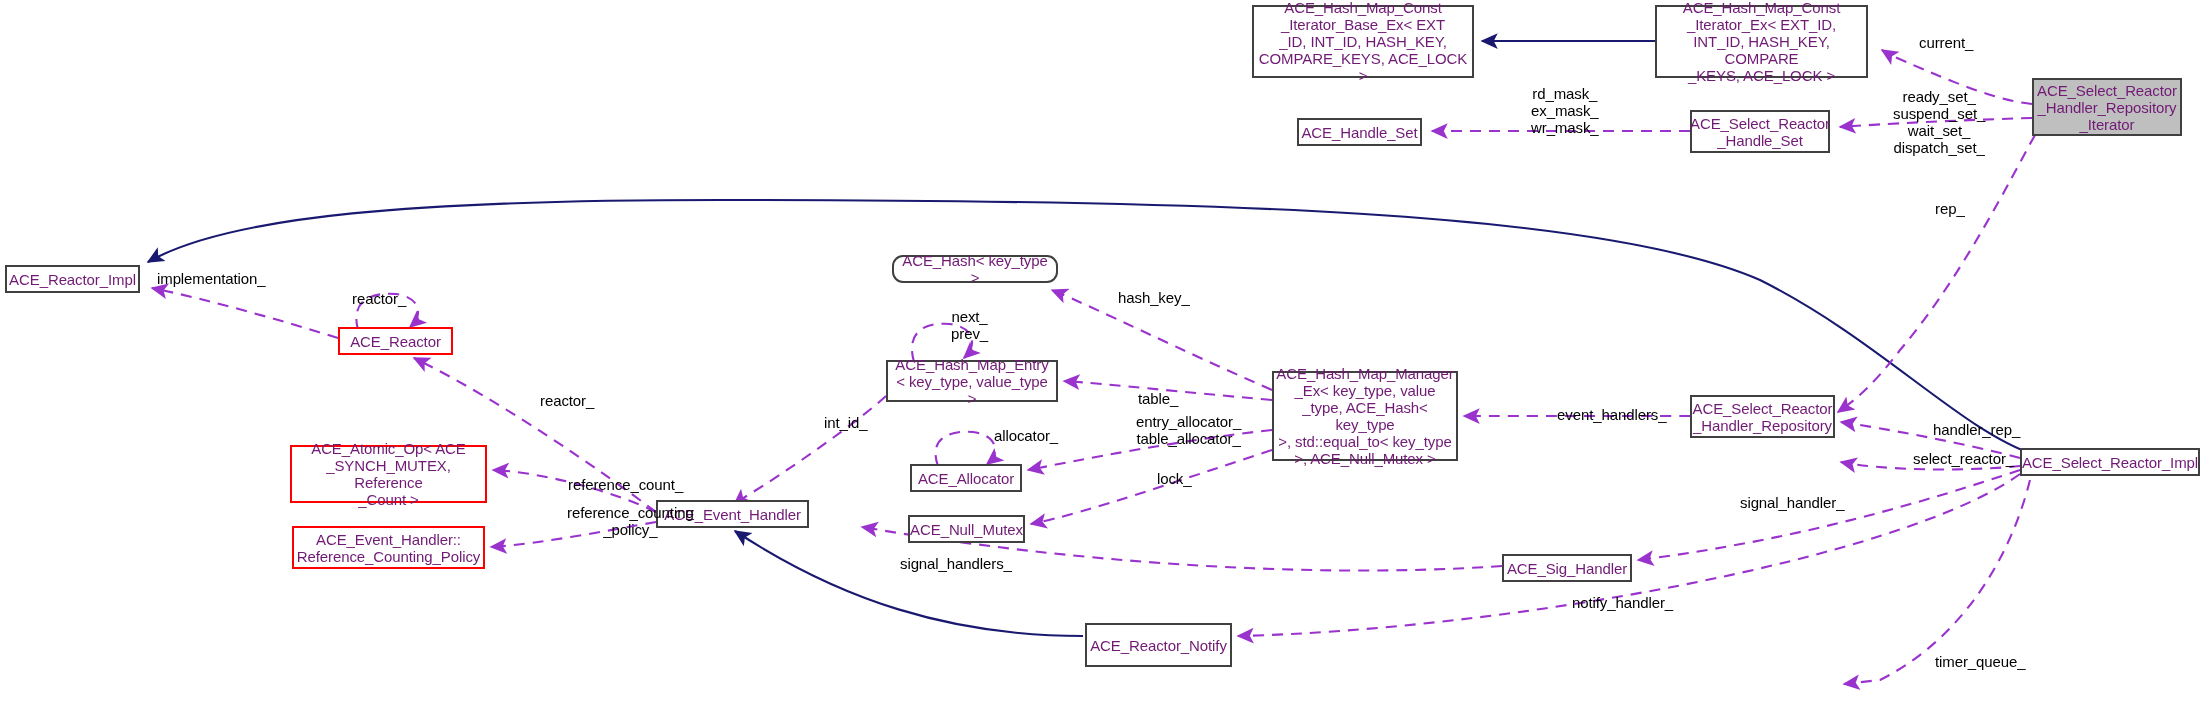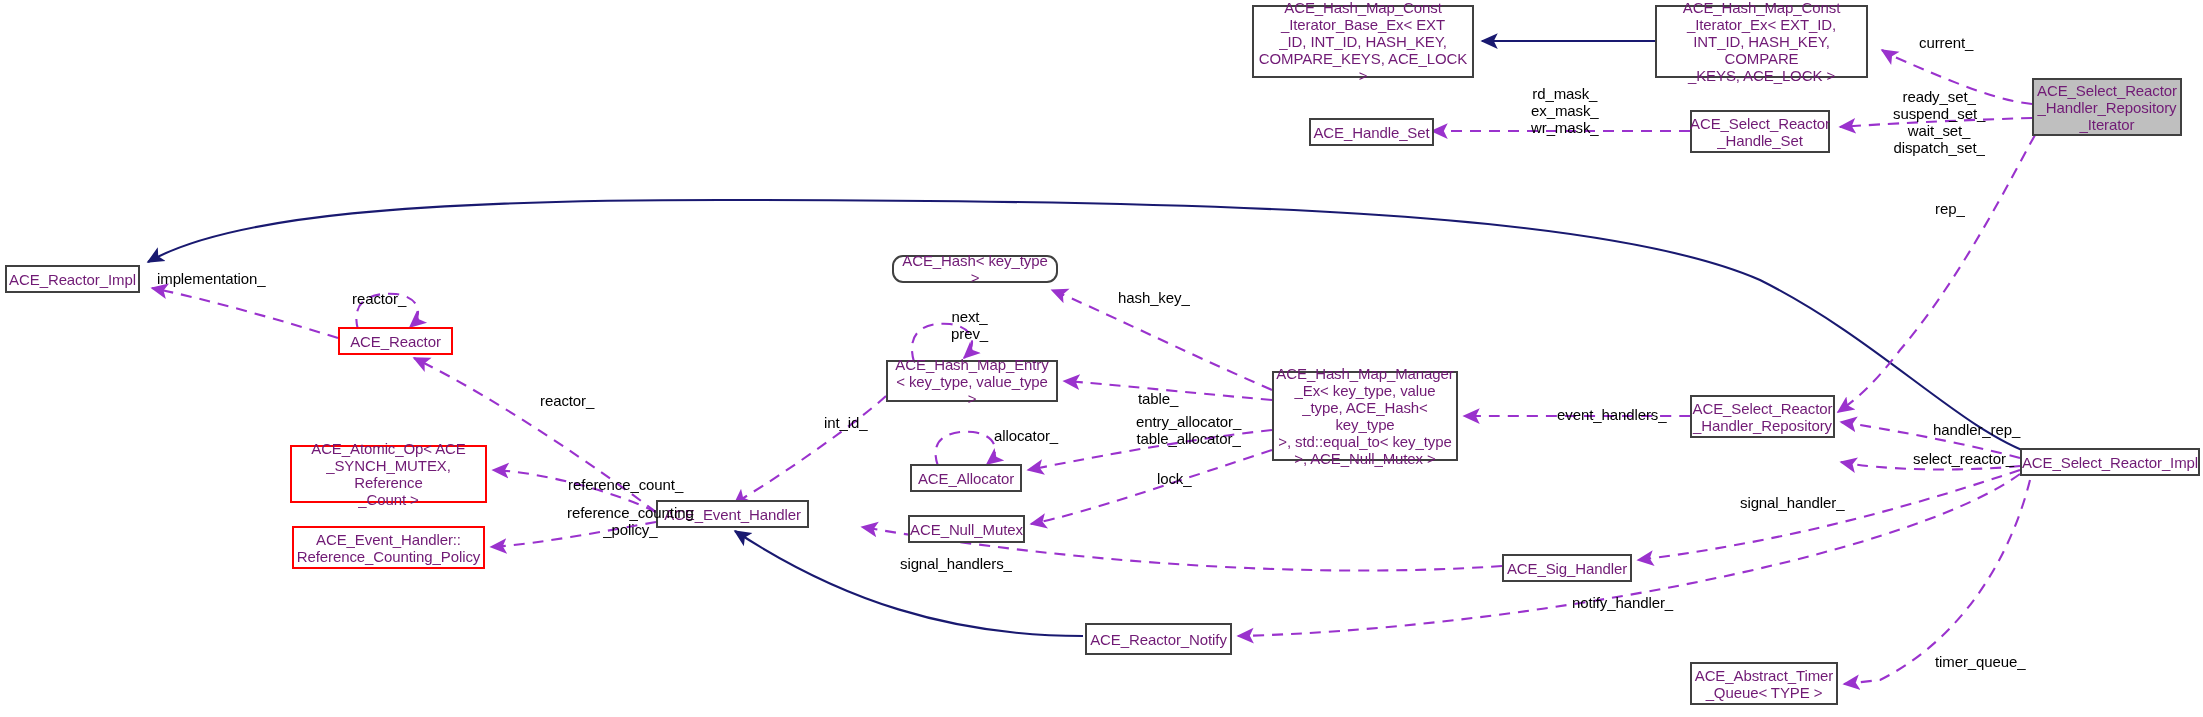--- a/index.html
+++ b/index.html
@@ -115,21 +115,21 @@
 
   <div class="node thick" style="left:1655px;top:5px;width:213px;height:73px;">ACE_Hash_Map_Const
 _Iterator_Ex&lt; EXT_ID,
  INT_ID, HASH_KEY, COMPARE
 _KEYS, ACE_LOCK &gt;</div>
 
   <div class="node cur" style="left:2032px;top:78px;width:150px;height:58px;">ACE_Select_Reactor
 _Handler_Repository
 _Iterator</div>
 
-  <div class="node thick" style="left:1297px;top:118px;width:125px;height:28px;margin-left:12px;">ACE_Handle_Set</div>
+  <div class="node thick" style="left:1297px;top:118px;width:125px;height:28px;">ACE_Handle_Set</div>
 
   <div class="node thick" style="left:1690px;top:110px;width:140px;height:43px;">ACE_Select_Reactor
 _Handle_Set</div>
 
   <div class="node thick" style="left:5px;top:265px;width:135px;height:28px;">ACE_Reactor_Impl</div>
 
   <div class="node red" style="left:338px;top:327px;width:115px;height:28px;">ACE_Reactor</div>
 
   <div class="node thick" style="left:892px;top:255px;width:166px;height:28px;border-radius:11px;">ACE_Hash&lt; key_type &gt;</div>
 
@@ -150,29 +150,27 @@
 _SYNCH_MUTEX, Reference
 _Count &gt;</div>
 
   <div class="node red" style="left:292px;top:526px;width:193px;height:43px;">ACE_Event_Handler::
 Reference_Counting_Policy</div>
 
   <div class="node thick" style="left:656px;top:500px;width:153px;height:28px;">ACE_Event_Handler</div>
 
   <div class="node thick" style="left:1502px;top:554px;width:130px;height:28px;">ACE_Sig_Handler</div>
 
-  <div class="node thick" style="left:1085px;top:623px;width:147px;height:32px;">ACE_Reactor_Notify</div>
+  <div class="node thick" style="left:1085px;top:623px;width:147px;height:44px;">ACE_Reactor_Notify</div>
 
   <div class="node thick" style="left:1690px;top:395px;width:145px;height:43px;">ACE_Select_Reactor
 _Handler_Repository</div>
 
   <div class="node thick" style="left:2020px;top:448px;width:180px;height:28px;">ACE_Select_Reactor_Impl</div>
 
-  <div class="node thick" style="left:1690px;top:662px;width:148px;height:43px;">ACE_Abstract_Timer
-_Queue&lt; TYPE &gt;</div>
 
   <div class="elabel" style="left:1919px;top:34px;">current_</div>
   <div class="elabel" style="left:1531px;top:85px;">rd_mask_
 ex_mask_
 wr_mask_</div>
   <div class="elabel" style="left:1893px;top:88px;">ready_set_
 suspend_set_
 wait_set_
 dispatch_set_</div>
   <div class="elabel" style="left:1935px;top:200px;">rep_</div>

